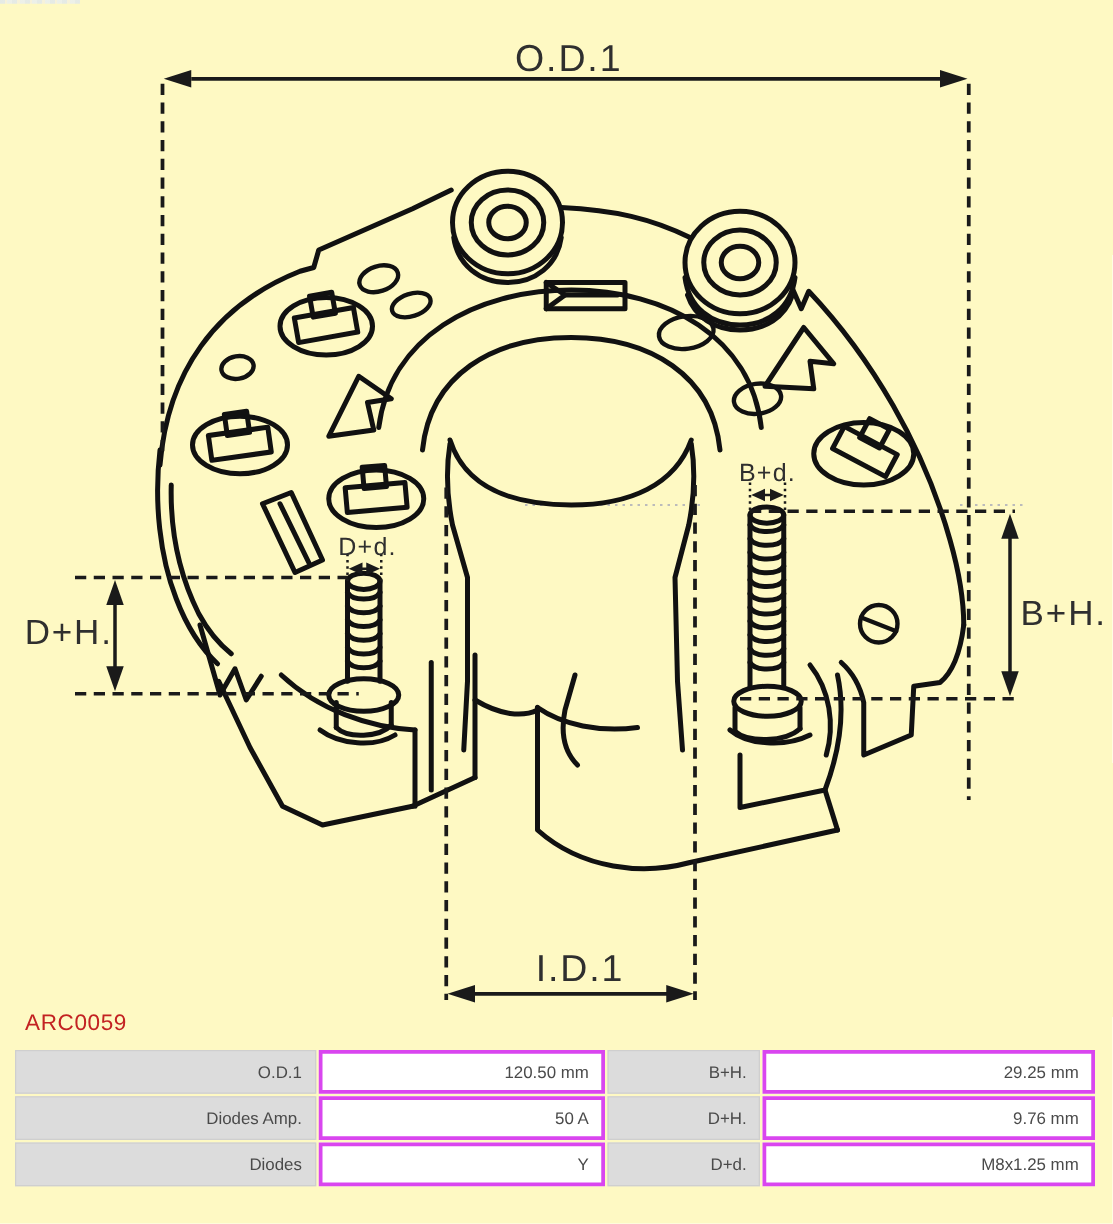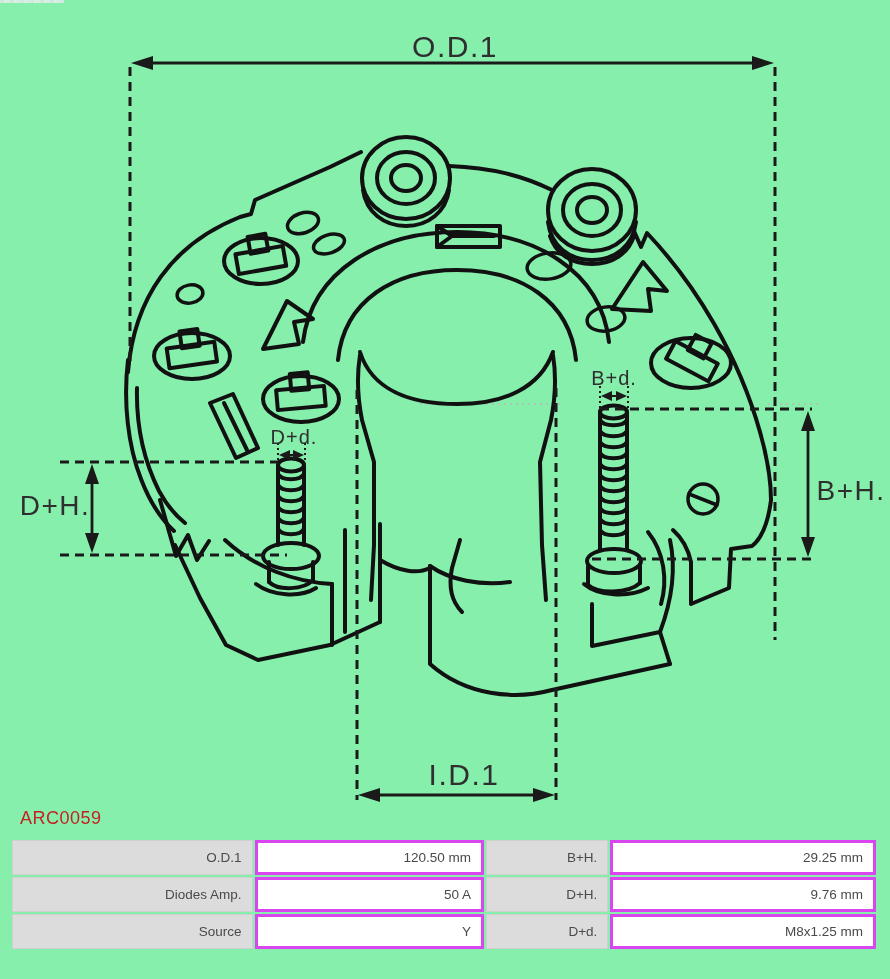--- a/index.html
+++ b/index.html
@@ -1,17 +1,17 @@
 <!DOCTYPE html>
 <html><head>
 <meta charset="utf-8">
 <style>
   html,body{margin:0;padding:0;background:#ffffff;}
   .stage{
-    position:relative;width:890px;height:979px;background:#86efac;overflow:hidden;
+    position:relative;width:890px;height:979px;background:#fef9c3;overflow:hidden;
     font-family:"Liberation Sans","DejaVu Sans",sans-serif;
   }
   .logo-sliver{
     position:absolute;left:0;top:0;width:64px;height:3px;
     background:repeating-linear-gradient(90deg,#dfe7ee 0 4px,#f4f0e0 4px 6px,#e8eef2 6px 10px);
     opacity:.8;
   }
   svg.drawing{position:absolute;left:0;top:0;}
   .dim-label{
     fill:#2f2f2f;font-family:"Liberation Sans","DejaVu Sans",sans-serif;
@@ -269,20 +269,20 @@
           <td class="label">B+H.</td>
           <td class="value">29.25 mm</td>
         </tr>
         <tr>
           <td class="label">Diodes Amp.</td>
           <td class="value">50 A</td>
           <td class="label">D+H.</td>
           <td class="value">9.76 mm</td>
         </tr>
         <tr>
-          <td class="label">Source</td>
+          <td class="label">Diodes</td>
           <td class="value">Y</td>
           <td class="label">D+d.</td>
           <td class="value">M8x1.25 mm</td>
         </tr>
       </tbody>
   </table>
 </div>
 
 </body></html>

